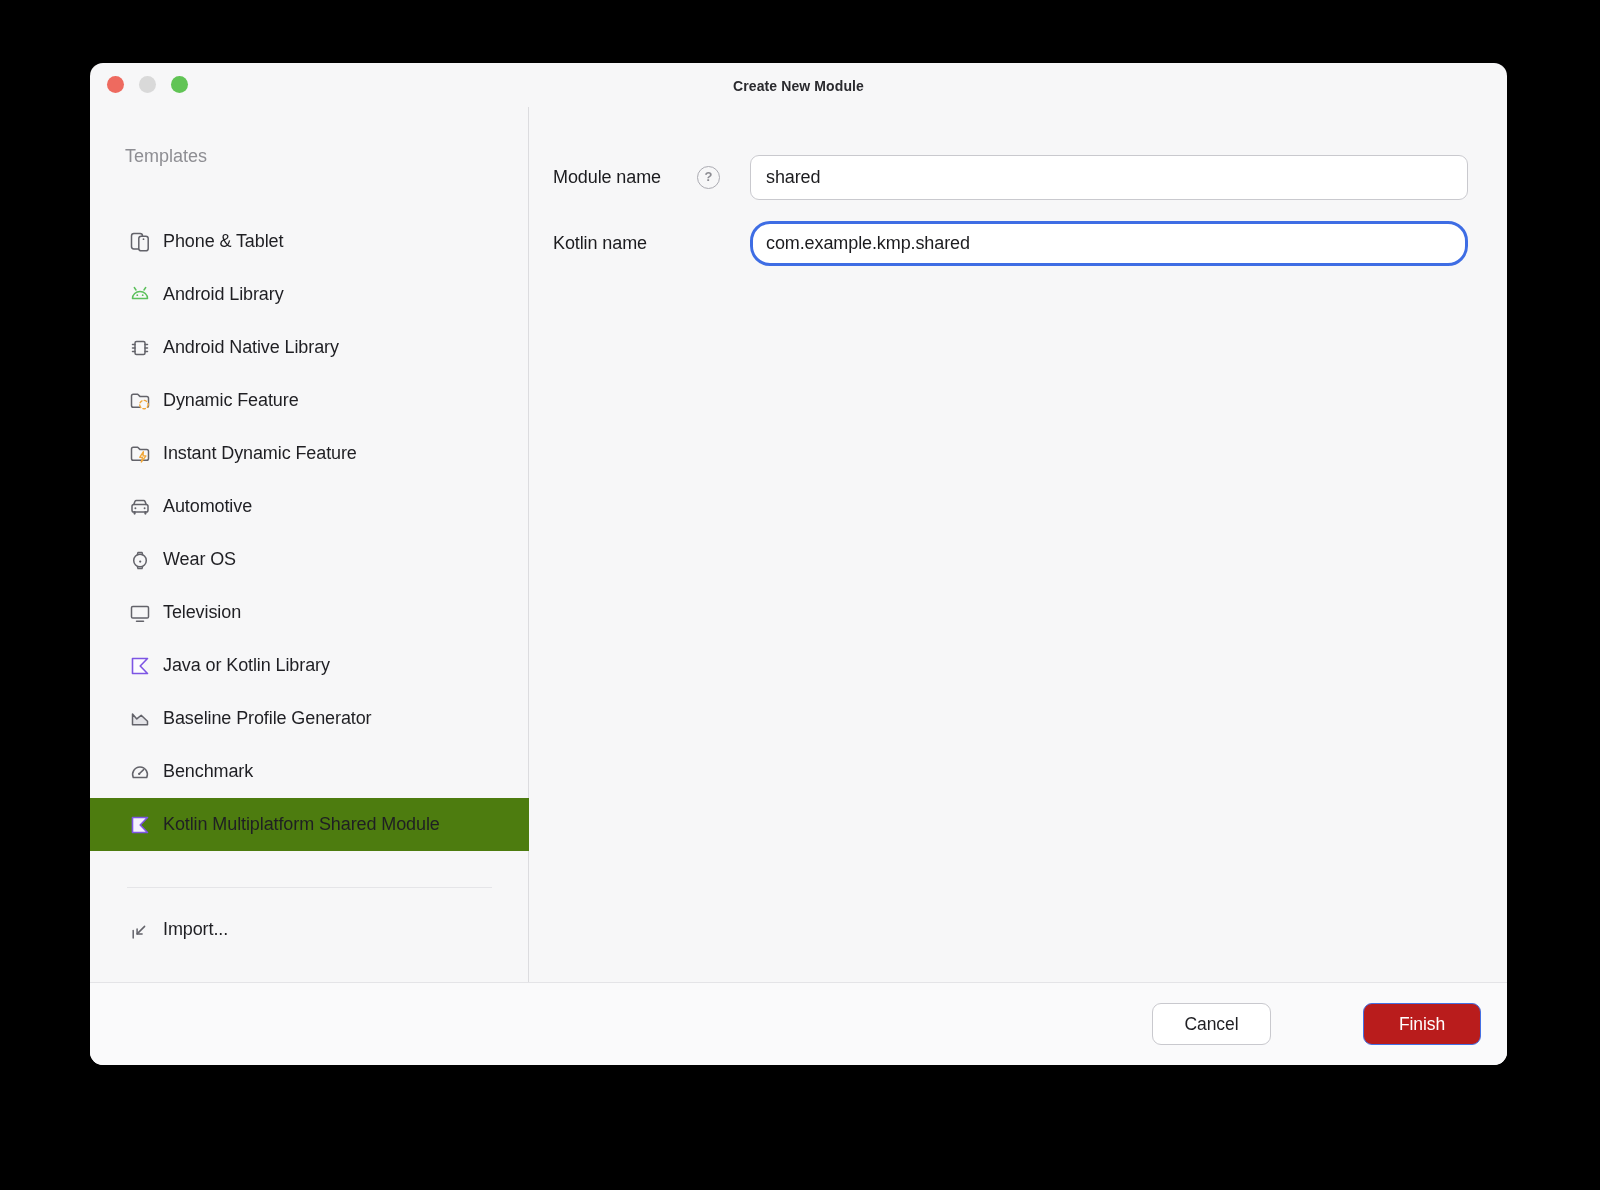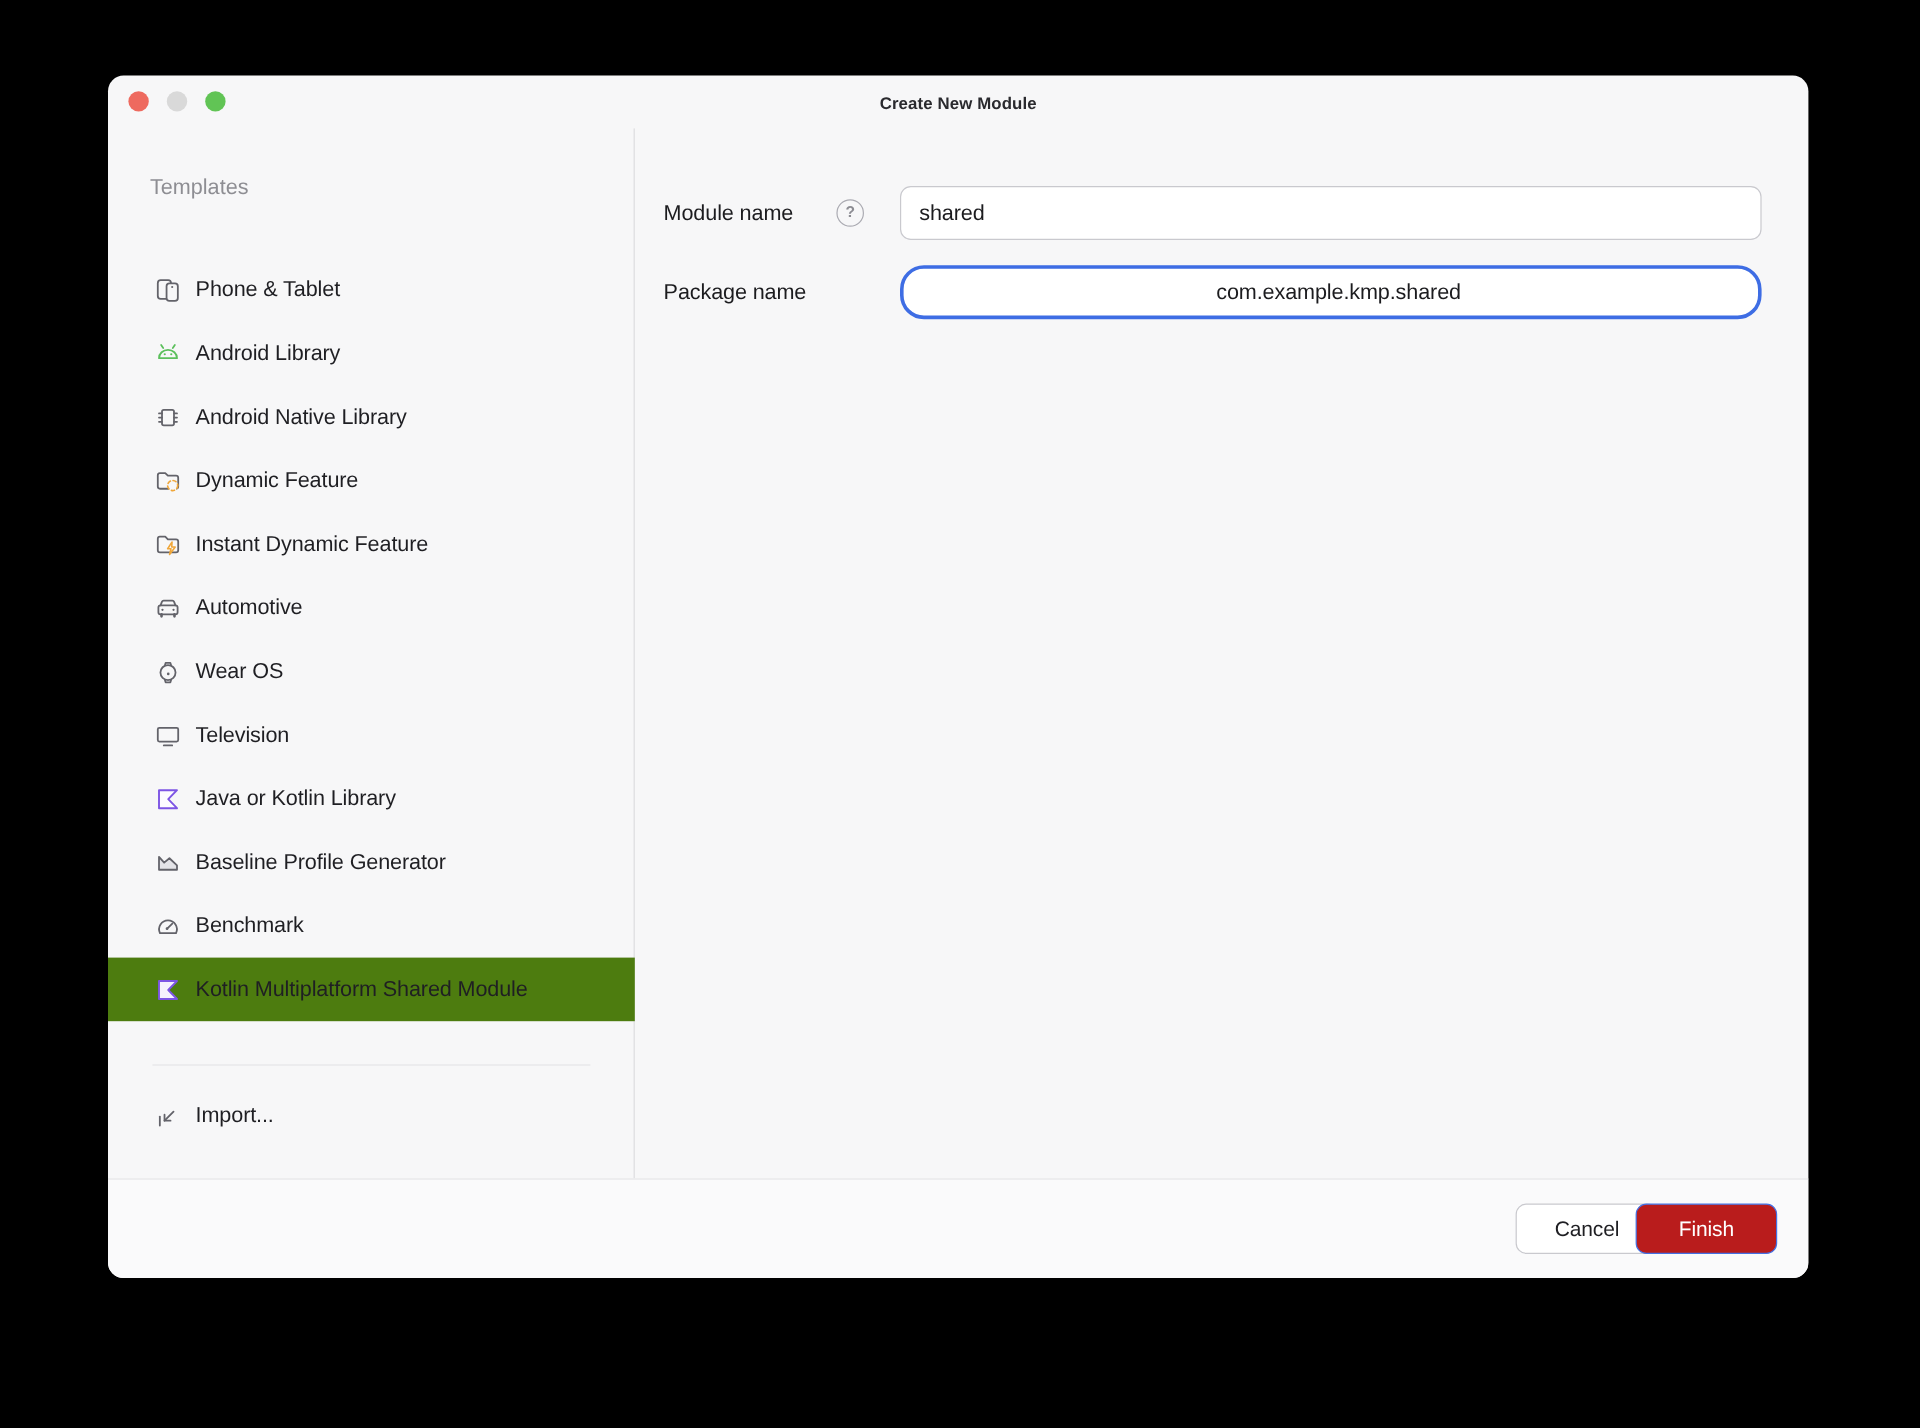--- a/index.html
+++ b/index.html
@@ -52,31 +52,31 @@
     border:1.5px solid #ababb2;box-sizing:border-box;color:#8c8c92;
     font-size:13px;line-height:20px;text-align:center;font-weight:700;
   }
   .txt{
     position:absolute;left:220px;width:718px;height:45px;box-sizing:border-box;
     border:1px solid #c9c9ce;border-radius:9px;background:#fff;
     font-family:"Liberation Sans","DejaVu Sans",sans-serif;
     font-size:18px;color:#1c1c1f;padding:0 0 0 15px;outline:none;letter-spacing:-.1px;
   }
   .txt.row1{top:48px;}
-  .txt.row2{top:114px;border:3px solid #3e6de4;border-radius:20px;padding-left:13px;text-align:center;}
+  .txt.row2{top:114px;border:3px solid #3e6de4;border-radius:20px;padding-left:13px;}
   
   .footer{
     position:absolute;left:0;top:919px;right:0;height:83px;background:#fafafb;
     border-top:1px solid #e4e4e7;box-sizing:border-box;
   }
   .btn{
     position:absolute;top:20px;height:42px;border-radius:9px;font-size:17.5px;
     font-family:"Liberation Sans","DejaVu Sans",sans-serif;letter-spacing:-.1px;cursor:default;
   }
-  .btn.secondary{left:1173px;width:119px;background:#fff;border:1px solid #c9c9ce;color:#1f1f23;}
+  .btn.secondary{left:1062px;width:119px;background:#fff;border:1px solid #c9c9ce;color:#1f1f23;}
   .btn.primary{left:1273px;width:118px;background:#b91c1c;border:1px solid #4470e4;color:#fff;}
 </style>
 </head>
 <body>
 
 <div class="window">
 
   <div class="titlebar">
     <span class="tl red"></span>
     <span class="tl gray"></span>
@@ -230,21 +230,21 @@
       </span>
       <span class="lbl">Import...</span>
     </div>
   </aside>
 
   <main class="content">
     <div class="form-label lbl-row1">Module name</div>
     <span class="help">?</span>
     <input class="txt row1" type="text" value="shared" style="">
 
-    <div class="form-label lbl-row2">Package name</div>
+    <div class="form-label lbl-row2">Kotlin name</div>
     <input class="txt row2" type="text" value="com.example.kmp.shared" style="">
   </main>
 
   <div class="footer">
     <button class="btn secondary">Cancel</button>
     <button class="btn primary">Finish</button>
   </div>
 
 </div>
 

